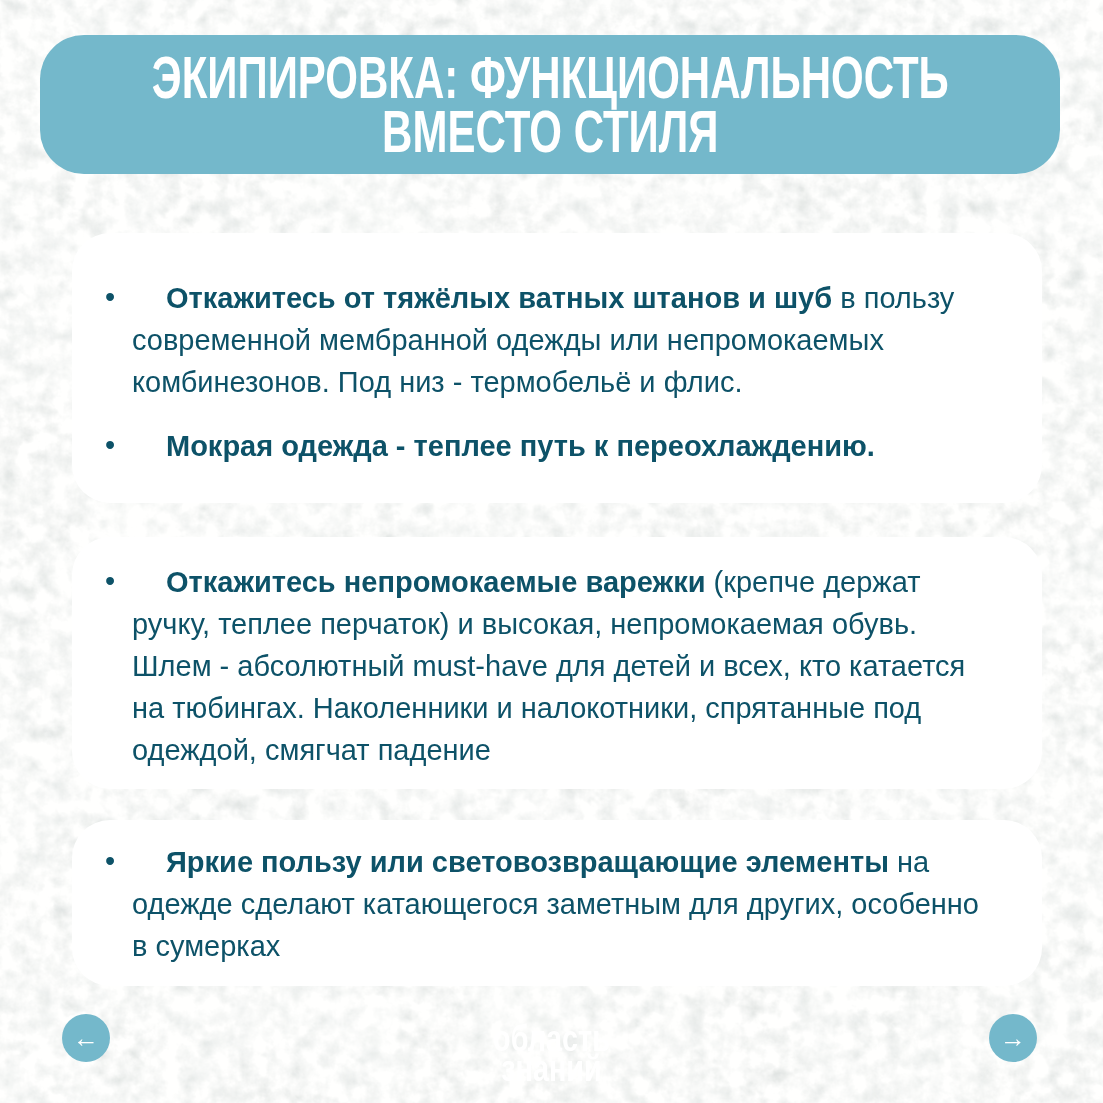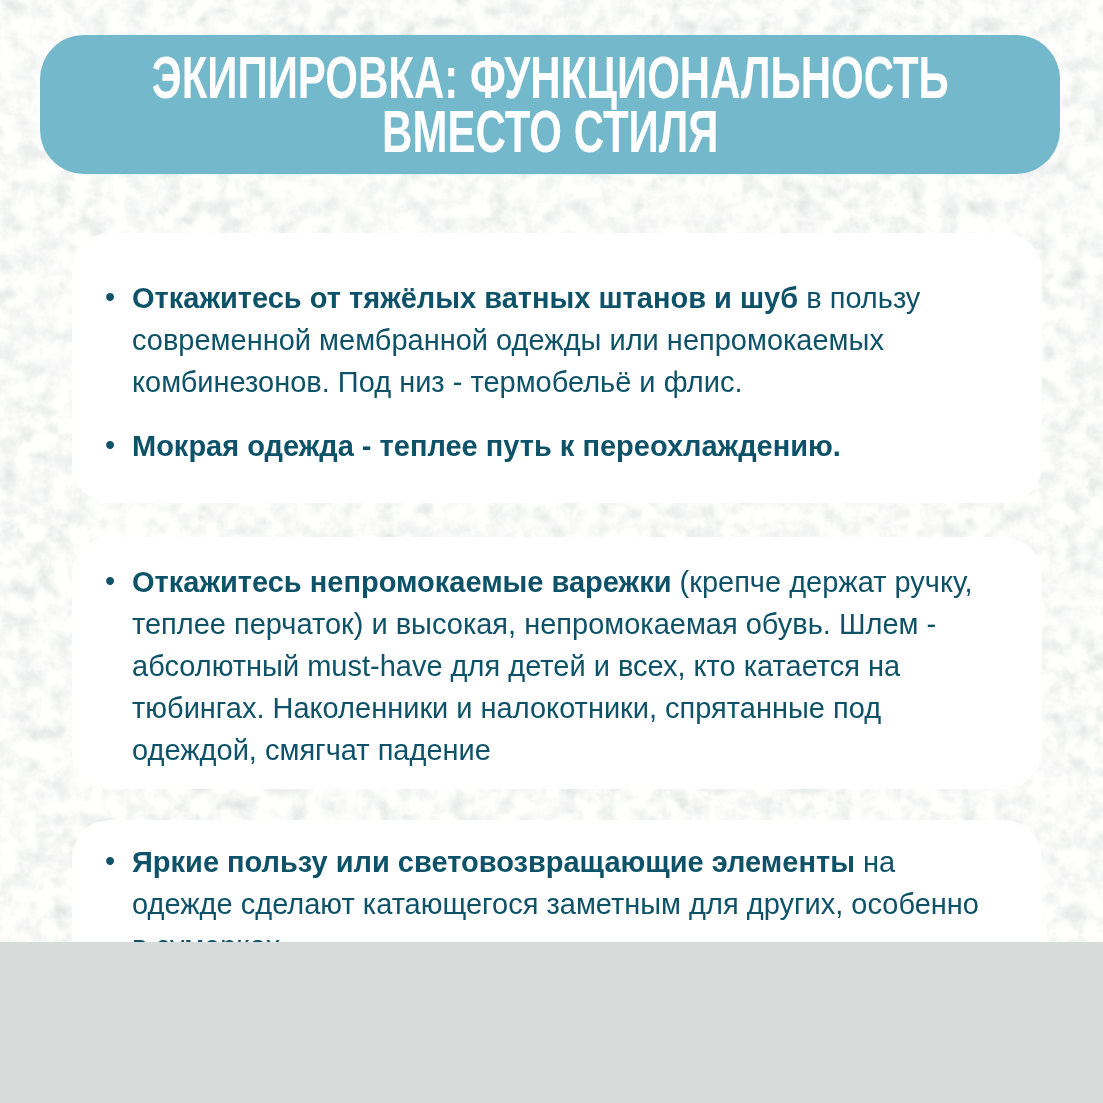--- a/index.html
+++ b/index.html
@@ -4,21 +4,21 @@
 <style>
   html, body {
     margin: 0;
     padding: 0;
     background: #d7dbd9;
     font-family: "Liberation Sans", sans-serif;
   }
   .canvas {
     position: relative;
     width: 1103px;
-    height: 942px;
+    height: 1103px;
     overflow: hidden;
     background: #be185d;
   }
   .snow-bg {
     position: absolute;
     inset: 0;
     width: 1103px;
     height: 1103px;
     display: block;
   }
@@ -81,21 +81,21 @@
   }
   .bullet + .bullet { margin-top: 22px; }
   .bullet .dot {
     position: absolute;
     left: 0;
     top: -1px;
     font-size: 29px;
     line-height: 42px;
     color: #0d5268;
   }
-  .bullet .strong { font-weight: 700; }
+  .bullet .strong { font-weight: 700; margin-left: 34px; }
 
   
   .nav-circle {
     position: absolute;
     top: 1014px;
     width: 48px;
     height: 48px;
     border-radius: 50%;
     background: #74b8cb;
     border: none;

